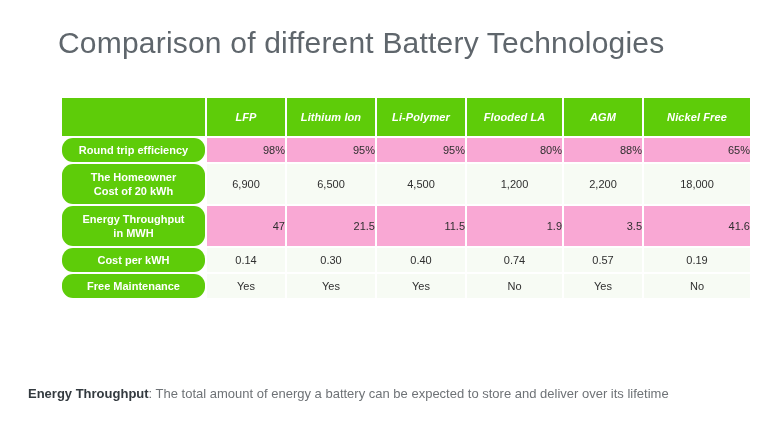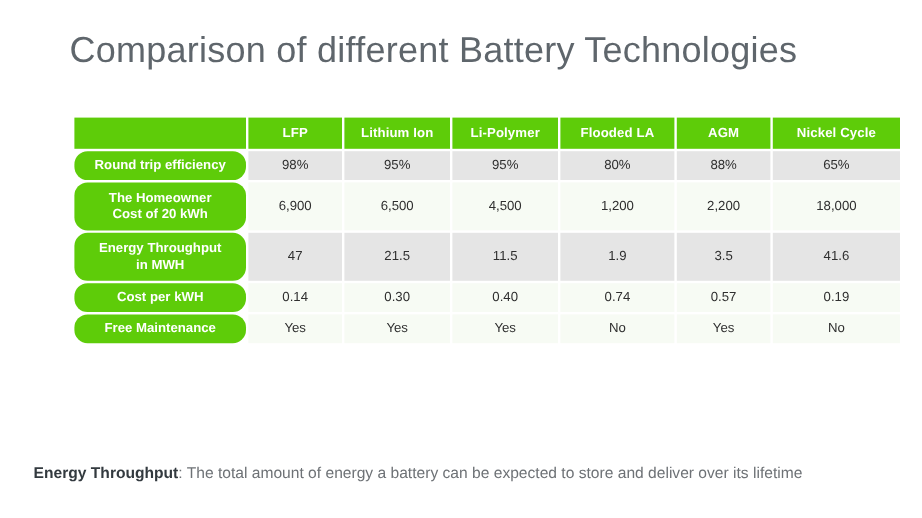--- a/index.html
+++ b/index.html
@@ -61,38 +61,39 @@
   }
   .th-blank {
     background: #5ecc09;
     height: 26px;
   }
   .th-head {
     background: #5ecc09;
     color: #ffffff;
     font-weight: bold;
     font-size: 11.5px;
-    height: 26px;
+    height: 38px;
     letter-spacing: 0.1px;
+    font-style: italic;
   }
   .row-label {
     background: #5ecc09;
     color: #ffffff;
     font-weight: bold;
     font-size: 11px;
     line-height: 14px;
     text-align: center;
     padding: 0 4px;
     border-radius: 11px;
   }
   .cell {
     color: #2f2f2f;
     font-size: 12px;
   }
-  tr.alt .cell { background: #e5e5e5; }
+  tr.alt .cell { background: #f9a8d4; text-align: right; }
   tr.norm .cell { background: #f7fbf4; }
 
   tr.h1 .row-label, tr.h1 .cell { height: 24px; }
   tr.h2 .row-label, tr.h2 .cell { height: 40px; }
 
   .footnote {
     position: absolute;
     left: 28px;
     top: 386px;
     font-size: 13px;
@@ -123,21 +124,21 @@
         <col class="c-d5">
       </colgroup>
       <thead>
         <tr>
           <th class="th-blank"></th>
           <th class="th-head">LFP</th>
           <th class="th-head">Lithium Ion</th>
           <th class="th-head">Li-Polymer</th>
           <th class="th-head">Flooded LA</th>
           <th class="th-head">AGM</th>
-          <th class="th-head">Nickel Cycle</th>
+          <th class="th-head">Nickel Free</th>
         </tr>
       </thead>
       <tbody>
 
         <tr class="alt h1">
           <td class="row-label">Round trip efficiency</td>
           <td class="cell">98%</td>
           <td class="cell">95%</td>
           <td class="cell">95%</td>
           <td class="cell">80%</td>

